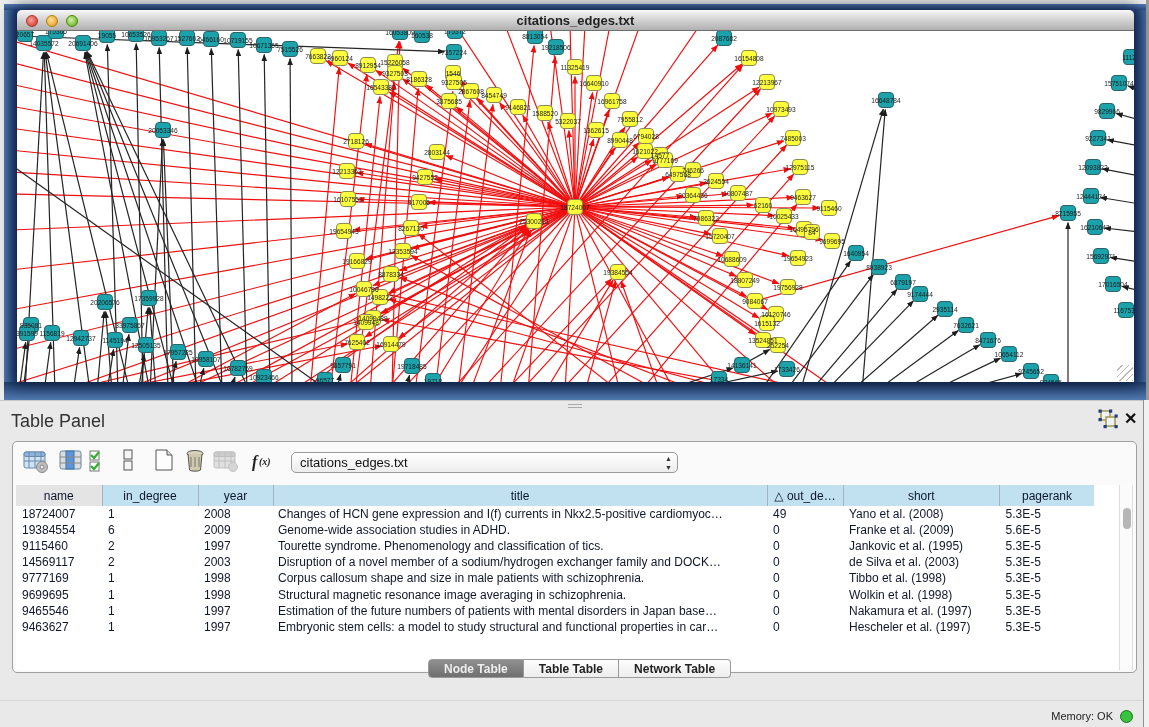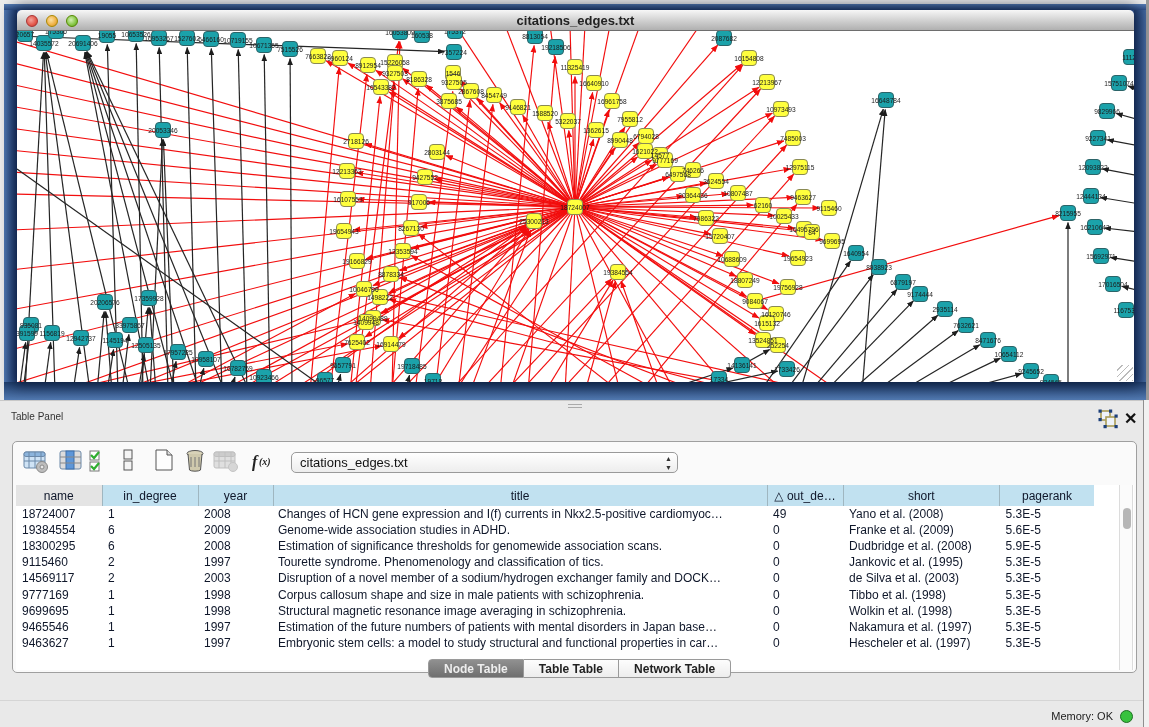--- a/index.html
+++ b/index.html
@@ -4,21 +4,21 @@
 body{width:1149px;height:727px;font-family:"Liberation Sans",sans-serif;background:#e9e9e9;overflow:hidden;position:relative}
 #desk{position:absolute;left:0;top:0;width:1149px;height:400px;background:#e4e4e4}
 #navy{position:absolute;left:4px;top:4px;width:1142px;height:396px;background:#3c62a5}
 #navyb{position:absolute;left:4px;top:378px;width:1142px;height:22px;background:linear-gradient(#16335f,#527ab2)}
 #win{position:absolute;left:17px;top:10px;width:1117px;height:372px;border-radius:5px 5px 0 0;box-shadow:0 0 14px 4px rgba(2,10,35,.65)}
 #tbar{position:absolute;left:0;top:0;width:100%;height:21px;border-radius:5px 5px 0 0;background:linear-gradient(#f7f7f7,#cfcfcf 55%,#b0b0b0);border-bottom:1px solid #6e6e6e;text-align:center;font-size:13px;color:#222;line-height:21px;font-weight:bold}
 .tl{position:absolute;top:14px;width:12px;height:12px;border-radius:50%}
 #view{position:absolute;left:0;top:21px;width:1117px;height:351px;background:#fff}
 #grip{position:absolute;right:1px;bottom:1px;width:16px;height:16px;background:repeating-linear-gradient(135deg,transparent,transparent 3.5px,#bbb 3.5px,#bbb 4.5px)}
 #tp{position:absolute;left:0;top:400px;width:1149px;height:327px;background:#e9e9e9;border-top:1px solid #c8c8c8}
-#tptitle{position:absolute;left:11px;top:10px;font-size:10px;color:#333}
+#tptitle{position:absolute;left:11px;top:10px;font-size:18px;color:#333}
 #panel{position:absolute;left:12px;top:40px;width:1125px;height:232px;background:#fafafa;border:1px solid #9f9f9f;border-radius:5px}
 #combo{position:absolute;left:278px;top:10px;width:387px;height:21px;background:linear-gradient(#ffffff,#ededed);border:1px solid #9a9a9a;border-radius:5px;font-size:13px;color:#111;line-height:19px;padding-left:8px}
 #combo .st{position:absolute;right:5px;top:1px;font-size:7px;color:#333;line-height:9px;text-align:center}
 #tblwrap{position:absolute;left:3px;top:43px;width:1118px;height:185px;background:#fff;overflow:hidden}
 table{border-collapse:collapse;table-layout:fixed;width:1078px;font-size:12px;color:#0f172a}
 th{background:#c1e1f0;border-left:1px solid #9fb6c0;height:21px;font-weight:normal;font-size:12px;padding:0;overflow:hidden;white-space:nowrap}
 th:first-child{background:#e4e4e4;border-left:none}
 td{height:16.1px;padding:0;overflow:hidden;white-space:nowrap}
 td.c1{padding-left:6px}td.c2{padding-left:6px}td.c3{padding-left:6px}td.c4{padding-left:5px}td.c5{padding-left:6px}td.c6{padding-left:6px}td.c7{padding-left:6px}
 #vsb{position:absolute;right:3px;top:43px;width:14px;height:185px;background:#fbfbfb;border-left:1px solid #dcdcdc;border-right:1px solid #dcdcdc}
@@ -633,29 +633,20 @@
             <tr>
               <td class="c1">19384554</td>
               <td class="c2">6</td>
               <td class="c3">2009</td>
               <td class="c4">Genome-wide association studies in ADHD.</td>
               <td class="c5">0</td>
               <td class="c6">Franke et al. (2009)</td>
               <td class="c7">5.6E-5</td>
             </tr>
             <tr>
-              <td class="c1">18300295</td>
-              <td class="c2">6</td>
-              <td class="c3">2008</td>
-              <td class="c4">Estimation of significance thresholds for genomewide association scans.</td>
-              <td class="c5">0</td>
-              <td class="c6">Dudbridge et al. (2008)</td>
-              <td class="c7">5.9E-5</td>
-            </tr>
-            <tr>
               <td class="c1">9115460</td>
               <td class="c2">2</td>
               <td class="c3">1997</td>
               <td class="c4">Tourette syndrome. Phenomenology and classification of tics.</td>
               <td class="c5">0</td>
               <td class="c6">Jankovic et al. (1995)</td>
               <td class="c7">5.3E-5</td>
             </tr>
             <tr>
               <td class="c1">14569117</td>

